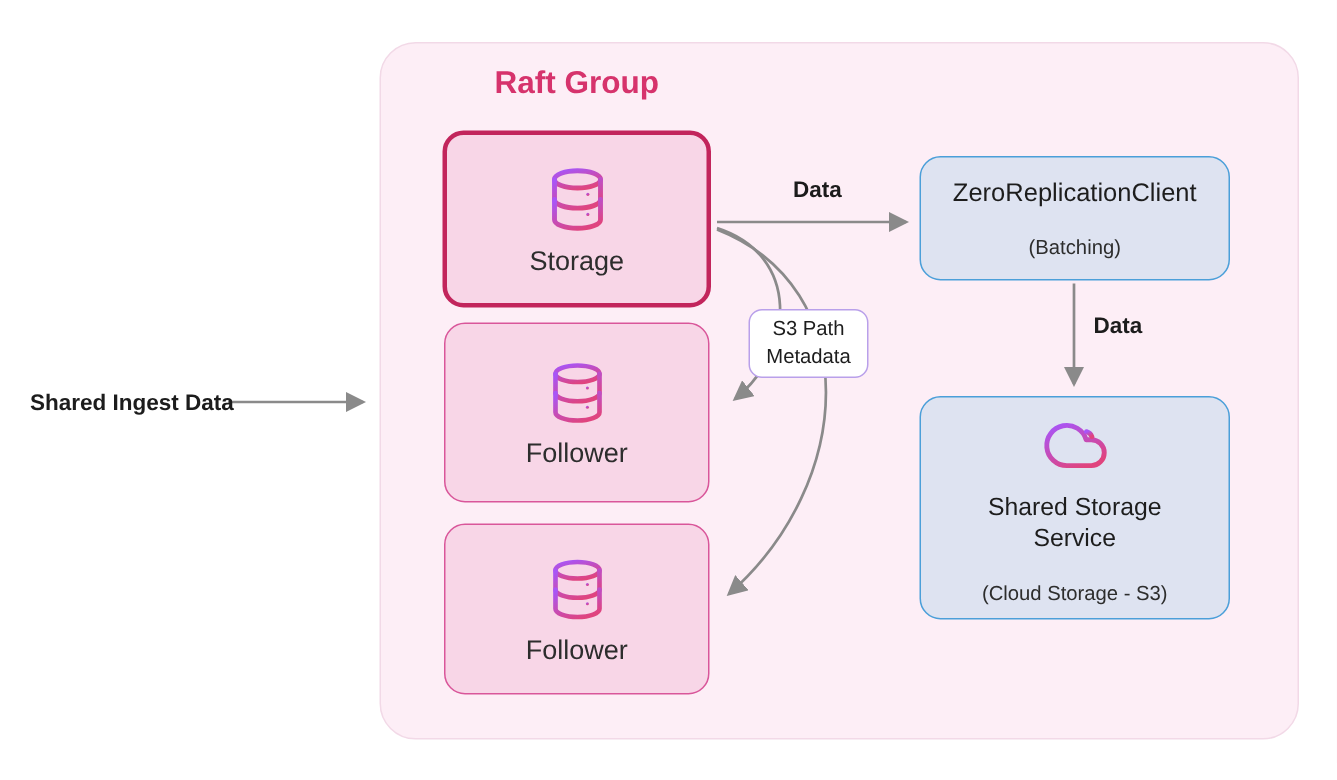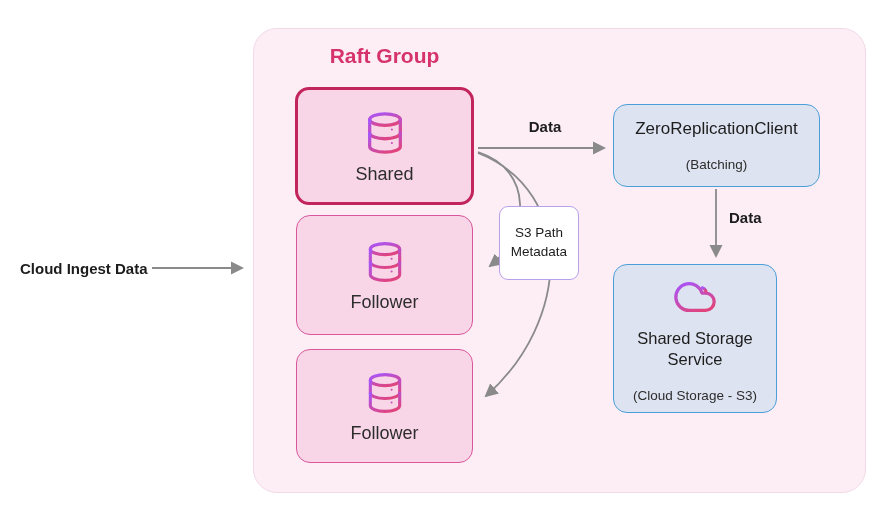--- a/index.html
+++ b/index.html
@@ -86,37 +86,37 @@
     font-size: 17px;
     color: #1d1d1d;
   }
   .node .node-subtitle {
     font-size: 13.5px;
     color: #2d2d2d;
     margin-top: 18px;
   }
   .storage {
     left: 613px; top: 264px;
-    width: 164px; height: 149px;
+    width: 207px; height: 149px;
   }
   .storage .node-title {
     font-size: 16.5px;
     color: #1d1d1d;
     max-width: 155px;
     line-height: 1.3;
     margin-top: 8px;
   }
   .edge-label-box {
     position: absolute;
     left: 499px; top: 206px;
     width: 80px;
     background: #ffffff;
     border: 1.4px solid #b9a0ea;
     border-radius: 9px;
-    padding: 17px 4px;
+    padding: 3px 4px;
     font-size: 13.5px;
     line-height: 1.4;
     text-align: center;
     color: #1d1d1d;
     z-index: 3;
   }
   .text-label {
     position: absolute;
     font-size: 15px;
     color: #1c1c1c;
@@ -148,39 +148,39 @@
 
     <path d="M478,148 L604,148" fill="none" stroke="#8a8a8a" stroke-width="1.8" marker-end="url(#arrow)"></path>
 
     <path d="M716,189 L716,256" fill="none" stroke="#8a8a8a" stroke-width="1.8" marker-end="url(#arrow)"></path>
 
     <path d="M478,152 C534,170 530,234 490,266" fill="none" stroke="#8a8a8a" stroke-width="1.8" marker-end="url(#arrow)"></path>
 
     <path d="M478,153 C577,192 570,322 486,396" fill="none" stroke="#8a8a8a" stroke-width="1.8" marker-end="url(#arrow)"></path>
   </svg>
 
-  <div class="text-label client-label">Cloud Ingest Data</div>
+  <div class="text-label client-label">Shared Ingest Data</div>
 
   <div class="node leader">
     <span class="icon">
       <svg viewBox="0 0 24 24" width="46" height="50" fill="none" stroke="url(#dbg1)" stroke-width="1.7" stroke-linecap="round" stroke-linejoin="round">
         <defs>
             <linearGradient id="dbg1" x1="0.1" y1="0" x2="0.7" y2="1">
           <stop offset="0" stop-color="#a855f7"></stop>
               <stop offset="1" stop-color="#e0447e"></stop>
         </linearGradient>
           </defs>
         <ellipse cx="12" cy="5" rx="8" ry="3"></ellipse>
         <path d="M4 5v7c0 1.66 3.58 3 8 3s8-1.34 8-3V5"></path>
         <path d="M4 12v7c0 1.66 3.58 3 8 3s8-1.34 8-3v-7"></path>
         <circle cx="15.6" cy="10.2" r="0.55" fill="url(#dbg1)" stroke="none"></circle>
         <circle cx="15.6" cy="17.2" r="0.55" fill="url(#dbg1)" stroke="none"></circle>
       </svg>
     </span>
-    <span class="node-label">Shared</span>
+    <span class="node-label">Storage</span>
   </div>
 
   <div class="node follower-1">
     <span class="icon">
       <svg viewBox="0 0 24 24" width="44" height="48" fill="none" stroke="url(#dbg2)" stroke-width="1.7" stroke-linecap="round" stroke-linejoin="round">
         <defs>
             <linearGradient id="dbg2" x1="0.1" y1="0" x2="0.7" y2="1">
           <stop offset="0" stop-color="#a855f7"></stop>
               <stop offset="1" stop-color="#e0447e"></stop>
         </linearGradient>

